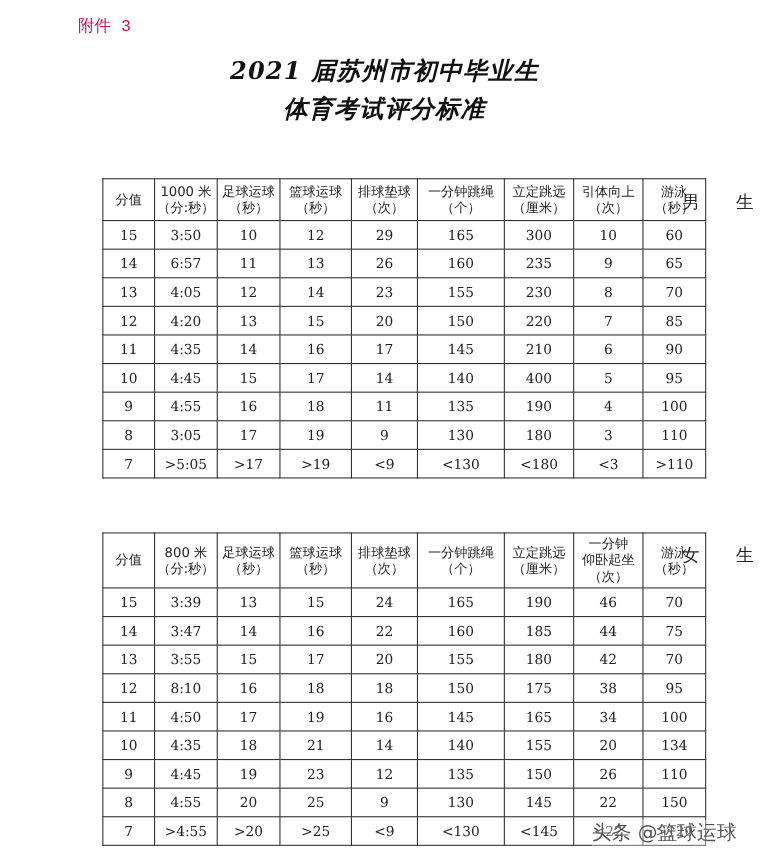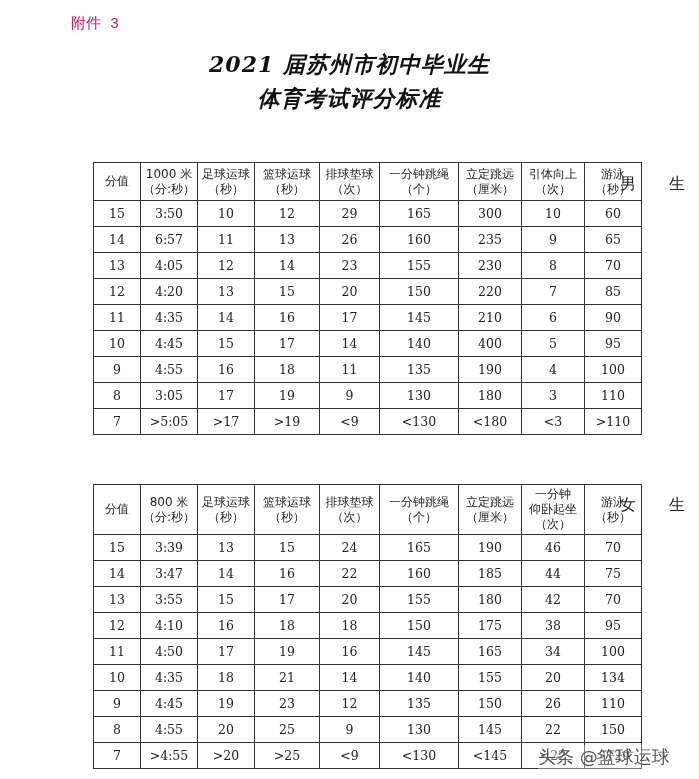--- a/index.html
+++ b/index.html
@@ -284,21 +284,21 @@
         <td>15</td>
         <td>17</td>
         <td>20</td>
         <td>155</td>
         <td>180</td>
         <td>42</td>
         <td>70</td>
       </tr>
       <tr>
         <td>12</td>
-        <td>4:10</td>
+        <td>8:10</td>
         <td>16</td>
         <td>18</td>
         <td>18</td>
         <td>150</td>
         <td>175</td>
         <td>38</td>
         <td>95</td>
       </tr>
       <tr>
         <td>11</td>

